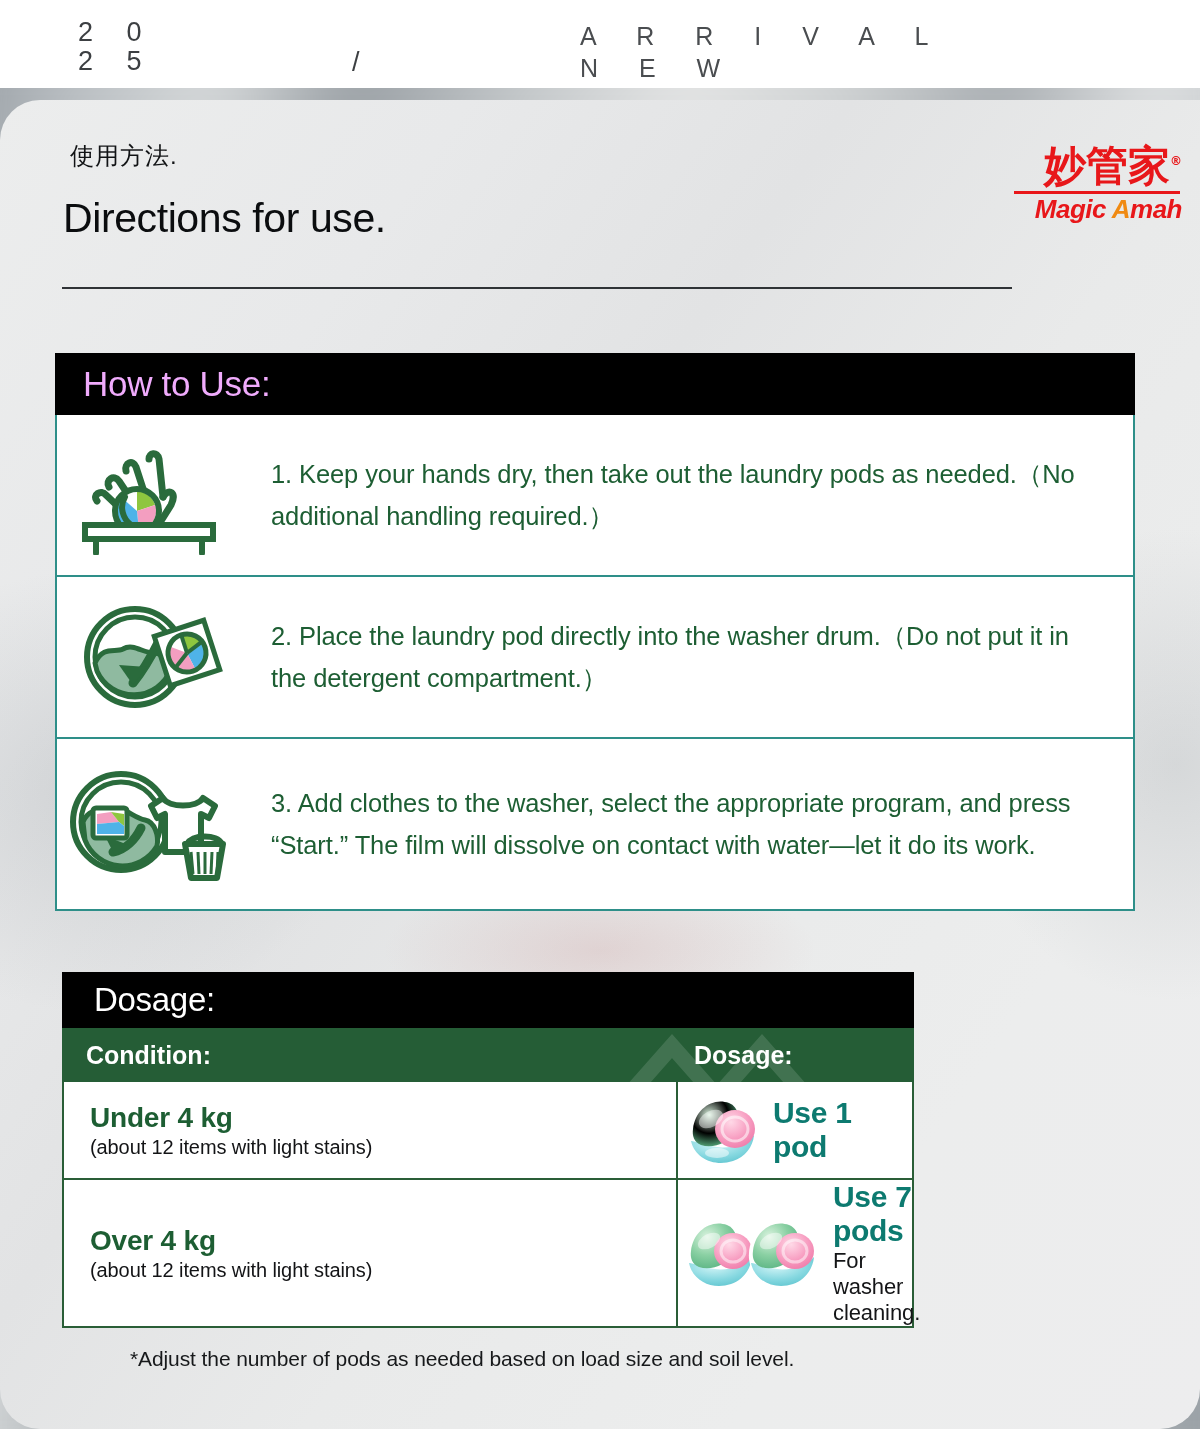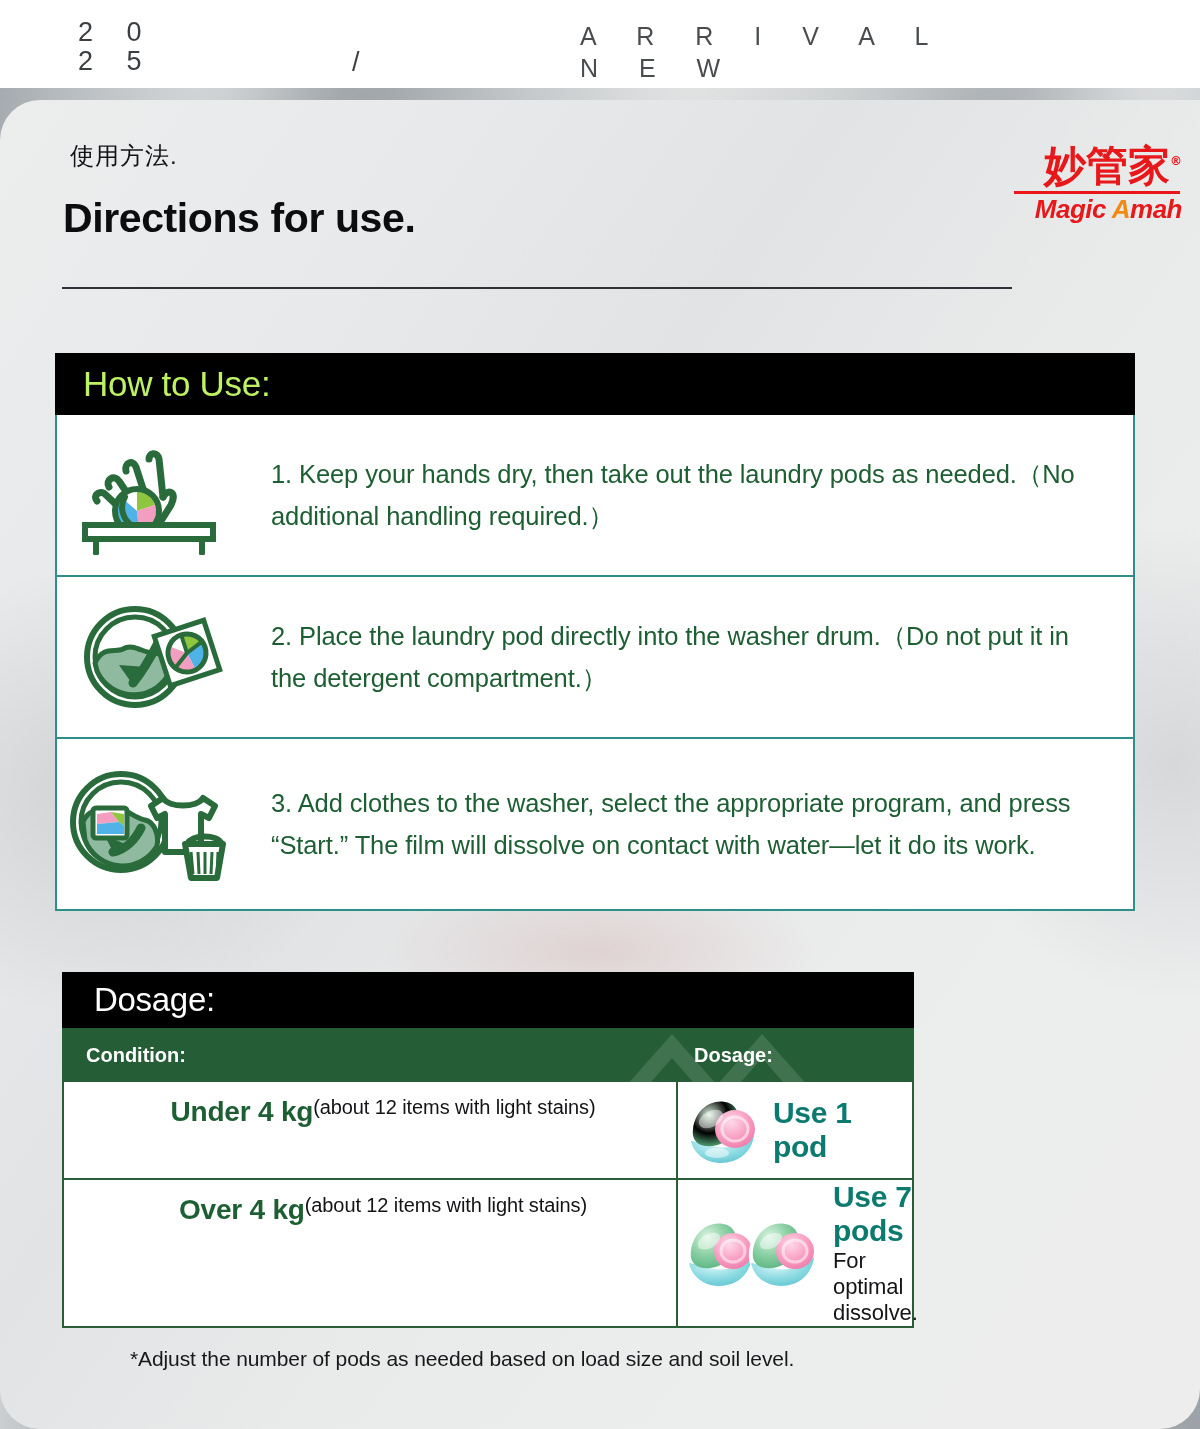--- a/index.html
+++ b/index.html
@@ -111,21 +111,21 @@
     position: absolute;
     left: 70px; top: 40px;
     font-size: 24px;
     color: #111315;
     letter-spacing: 1px;
   }
   .en-title {
     position: absolute;
     left: 63px; top: 95px;
     font-size: 41px;
-    font-weight: bold;
+    font-weight: normal;
     color: #0b0d0f;
     letter-spacing: -0.4px;
   }
   .rule {
     position: absolute;
     left: 62px; top: 187px;
     width: 950px; height: 2px;
     background: #2f3336;
   }
 
@@ -166,21 +166,21 @@
     width: 1080px;
   }
   .howto-head {
     background: #000000;
     height: 62px;
     display: flex;
     align-items: center;
     padding-left: 28px;
   }
   .howto-head-text {
-    color: #bef264;
+    color: #f0abfc;
     font-size: 35px;
     letter-spacing: -0.3px;
   }
   .howto-body {
     border: 2px solid #2e8f89;
     border-top: none;
     background: #ffffff;
   }
   .step {
     display: flex;
@@ -236,42 +236,42 @@
     position: absolute;
     left: 500px; top: -10px;
     width: 300px; height: 140px;
     opacity: 0.13;
     pointer-events: none;
   }
   .colhead-cell {
     display: flex;
     align-items: center;
     color: #ffffff;
-    font-size: 20px;
+    font-size: 25px;
     font-weight: bold;
     position: relative;
     z-index: 1;
   }
   .colhead-cell.cond { flex: 0 0 614px; padding-left: 24px; }
   .colhead-cell.dose { flex: 1; padding-left: 18px; }
 
   .dose-row {
     display: flex;
     background: #ffffff;
     border: 2px solid #2a5e37;
     border-top: none;
     min-height: 98px;
   }
   .dose-row:first-of-type { border-top: none; }
   .cell-cond {
     flex: 0 0 614px;
     border-right: 2px solid #2a5e37;
     padding: 14px 0 14px 26px;
     display: flex;
-    flex-direction: row;
+    flex-direction: column;
     justify-content: center;
   }
   .cond-main {
     color: #1d5e33;
     font-size: 28px;
     font-weight: bold;
     letter-spacing: -0.2px;
     margin-bottom: 2px;
   }
   .cond-sub {
@@ -518,21 +518,21 @@
               <path d="M8 50 C 12 69, 32 77, 50 71 C 62 67, 70 56, 71 44 C 64 52, 48 58, 34 56 C 22 54, 12 50, 8 50 Z" fill="url(#b2)"></path>
               <path d="M10 38 C 12 18, 30 6, 46 12 C 56 16, 58 28, 52 40 C 46 52, 30 58, 18 54 C 11 51, 9 45, 10 38 Z" fill="url(#g2)"></path>
               <ellipse cx="52" cy="38" rx="19" ry="18" fill="url(#p2)"></ellipse>
               <ellipse cx="52" cy="38" rx="12" ry="11" fill="none" stroke="#ffffff" stroke-opacity="0.5" stroke-width="3"></ellipse>
               <ellipse cx="28" cy="28" rx="12" ry="7" fill="#ffffff" opacity="0.45" transform="rotate(-28 28 28)"></ellipse>
             </g>
           </svg>
         </div>
         <div class="dose-labels">
           <div class="dose-main">Use 7 pods</div>
-          <div class="dose-sub">For optimal dissolve.</div>
+          <div class="dose-sub">For washer cleaning.</div>
         </div>
       </div>
     </div>
   </div>
 
   <div class="footnote">*Adjust the number of pods as needed based on load size and soil level.</div>
 
  </div>
 </div>
 

